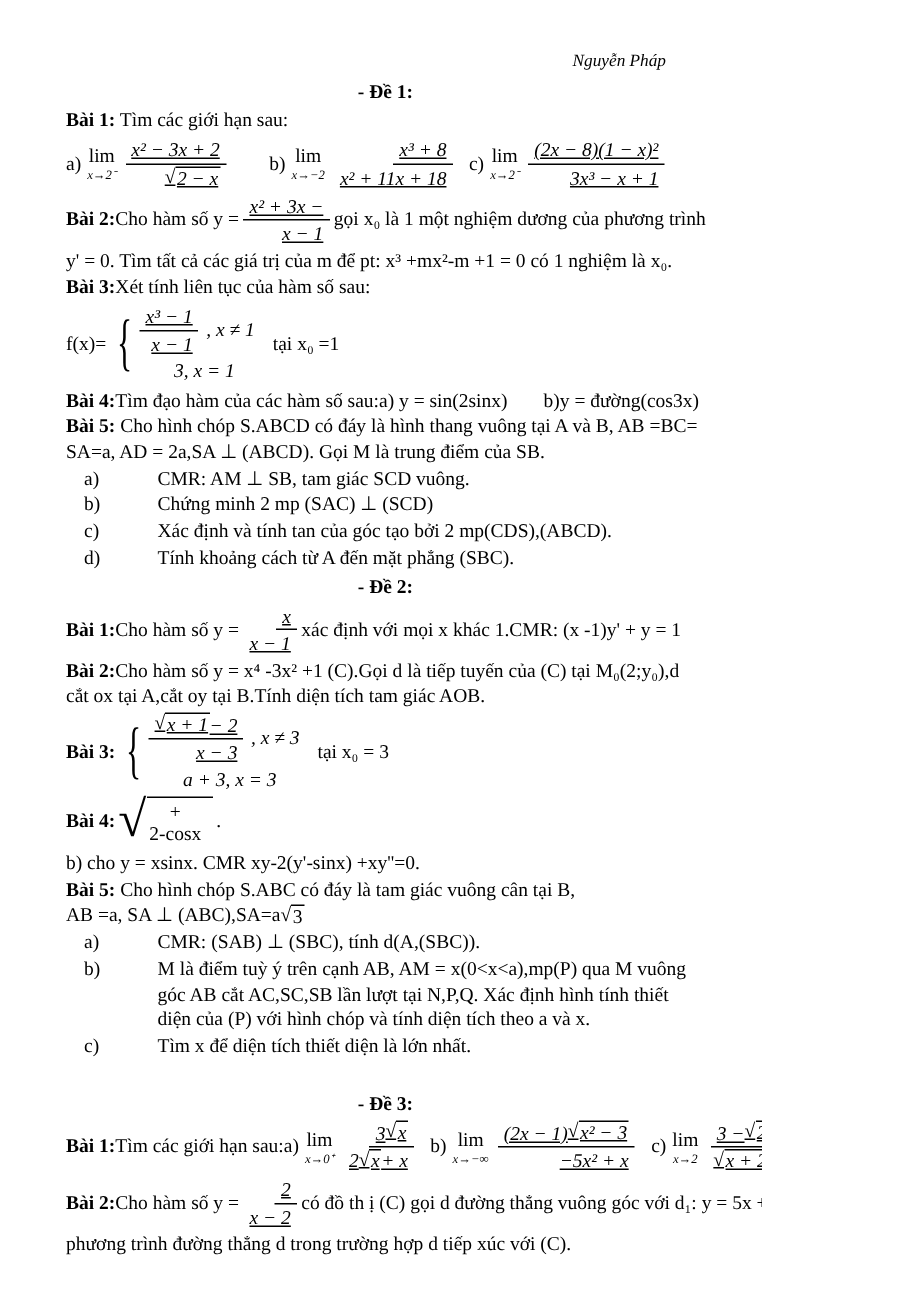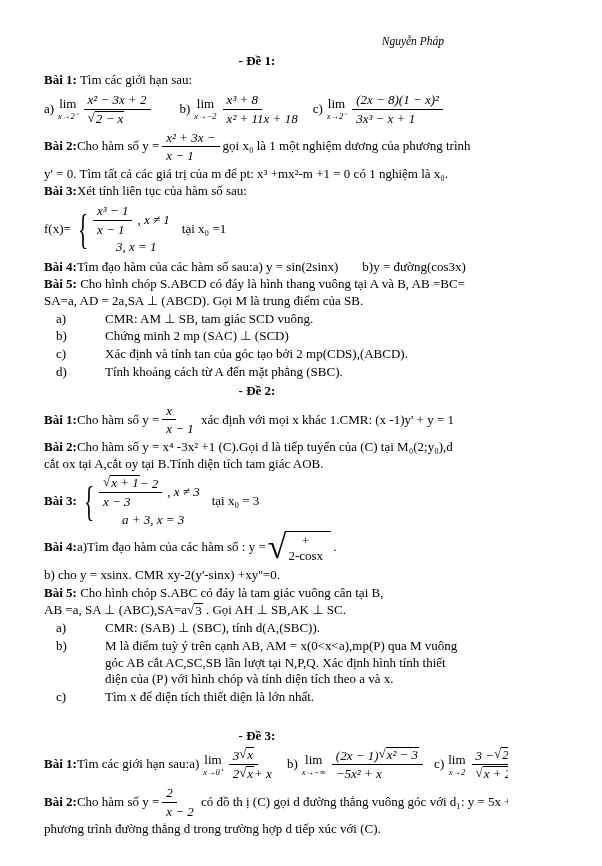--- a/index.html
+++ b/index.html
@@ -7,21 +7,21 @@
         padding:34px 38px 0 44px;font-family:"Liberation Serif",serif;
         font-size:13px;line-height:1.28;color:#000;overflow:hidden;}
   .author{text-align:right;font-style:italic;font-size:11.5px;margin:0 26px 4px 0;}
   .de-title{text-align:center;font-weight:bold;margin:3px 0 3px;}
   .lbl{font-weight:bold;}
   .line{margin:1px 0;}
   .mathline{display:flex;align-items:center;white-space:nowrap;margin:2px 0;}
   .mathrow{display:flex;align-items:center;white-space:nowrap;margin:3px 0;}
   .lim{display:inline-flex;flex-direction:column;align-items:center;line-height:1;margin:0 3px 0 4px;justify-content:space-between;}
   .limsub{font-size:8.5px;font-style:italic;margin-top:2px;}
-  .frac{display:inline-flex;flex-direction:column;align-items:flex-start;margin:0 3px;font-style:italic;line-height:1.2;}
+  .frac{display:inline-flex;flex-direction:column;align-items:flex-end;margin:0 3px;font-style:italic;line-height:1.2;text-decoration:underline;}
   .frac .num{display:flex;align-items:flex-end;justify-content:center;border-bottom:1px solid #000;padding:0 4px 1px;}
   .frac .den{display:flex;align-items:flex-start;justify-content:center;padding:1px 4px 0;}
   .sqrt{display:inline-flex;align-items:flex-start;line-height:1.15;}
   .sqrt .rad{line-height:1.15;}
   .sqrt .arg{border-top:1px solid #000;padding:0 1px;}
   .cases{display:inline-flex;align-items:center;margin:0 2px;}
   .brace{font-size:42px;font-weight:400;line-height:0.75;transform:scaleX(0.5);}
   .rows{display:inline-flex;flex-direction:column;align-items:flex-start;gap:2px;margin-left:-3px;}
   .crow{display:flex;align-items:center;}
   .crow2{margin-left:26px;font-style:italic;}
@@ -184,21 +184,20 @@
           <span class="cond">, x ≠ 3</span>
         </span>
         <span class="crow crow2">a + 3, x = 3</span>
       </span>
     </span>
     <span class="tail">tại x₀ = 3</span>
   </div>
 
   <div class="mathrow">
     <span class="lbl">Bài 4:</span>
-    <span>a)Tìm đạo hàm của các hàm số : y = </span>
     <span class="bigsqrt">
       <span class="bigrad">√</span>
       <span class="bigarg">
         <span class="stack">
           <span>+</span>
           <span>2-cosx</span>
         </span>
       </span>
     </span>
     <span> .</span>
@@ -206,21 +205,21 @@
 
   <div class="line">b) cho y = xsinx. CMR xy-2(y'-sinx) +xy''=0.</div>
 
   <div class="line">
     <span class="lbl">Bài 5:</span><span> Cho hình chóp S.ABC có đáy là tam giác vuông cân tại B,</span>
   </div>
   <div class="line">
     <span>AB =a, SA ⊥ (ABC),SA=a</span><span class="sqrt">
         <span class="rad">√</span>
         <span class="arg">3</span>
-      </span><span> . Gọi AH ⊥ SB,AK ⊥ SC.</span>
+      </span>
   </div>
 
   <div class="list">
     <div class="li">
       <span class="m">a)</span>
       <span class="t">CMR: (SAB) ⊥ (SBC), tính d(A,(SBC)).</span>
     </div>
     <div class="li">
       <span class="m">b)</span>
       <span class="t">M là điểm tuỳ ý trên cạnh AB, AM = x(0&lt;x&lt;a),mp(P) qua M vuông góc AB cắt AC,SC,SB lần lượt tại N,P,Q. Xác định hình tính thiết diện của (P) với hình chóp và tính diện tích theo a và x.</span>

